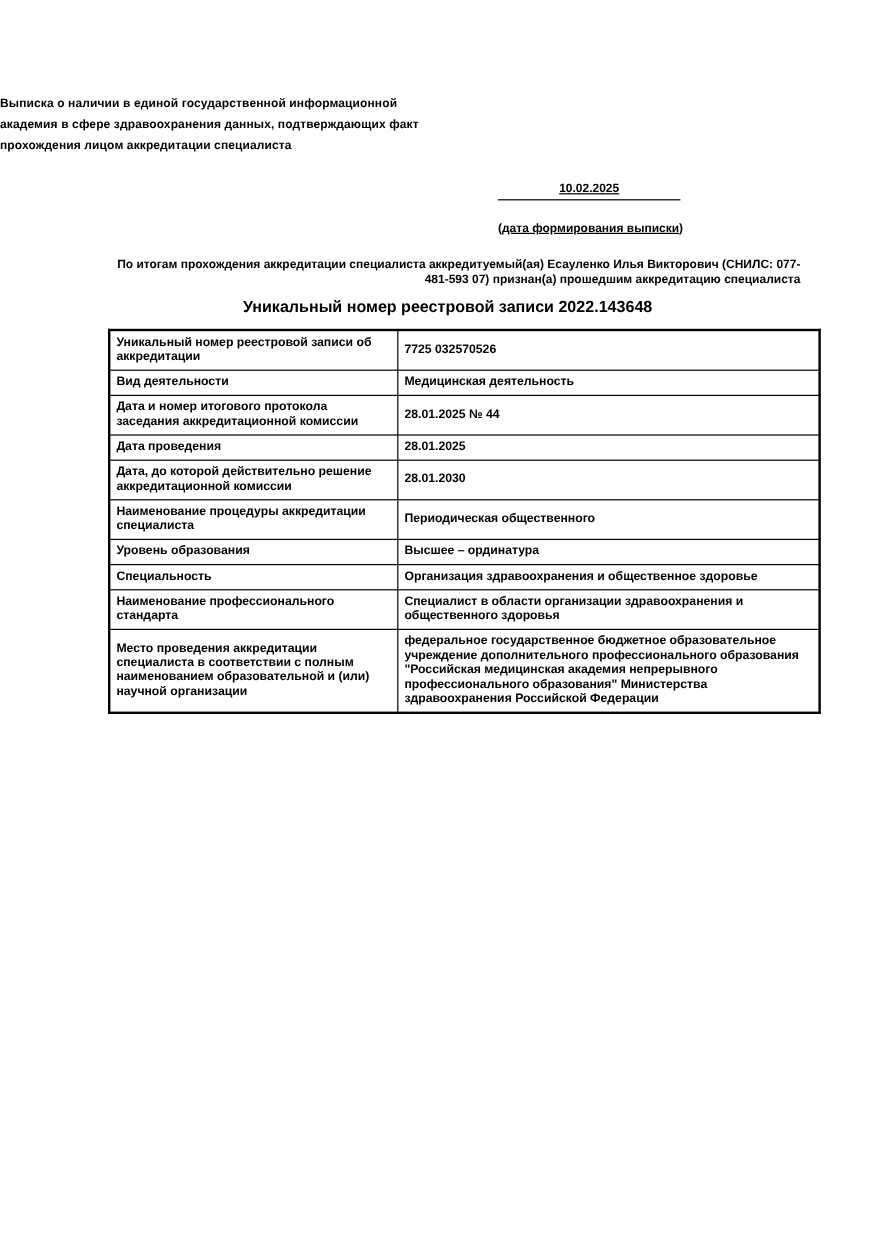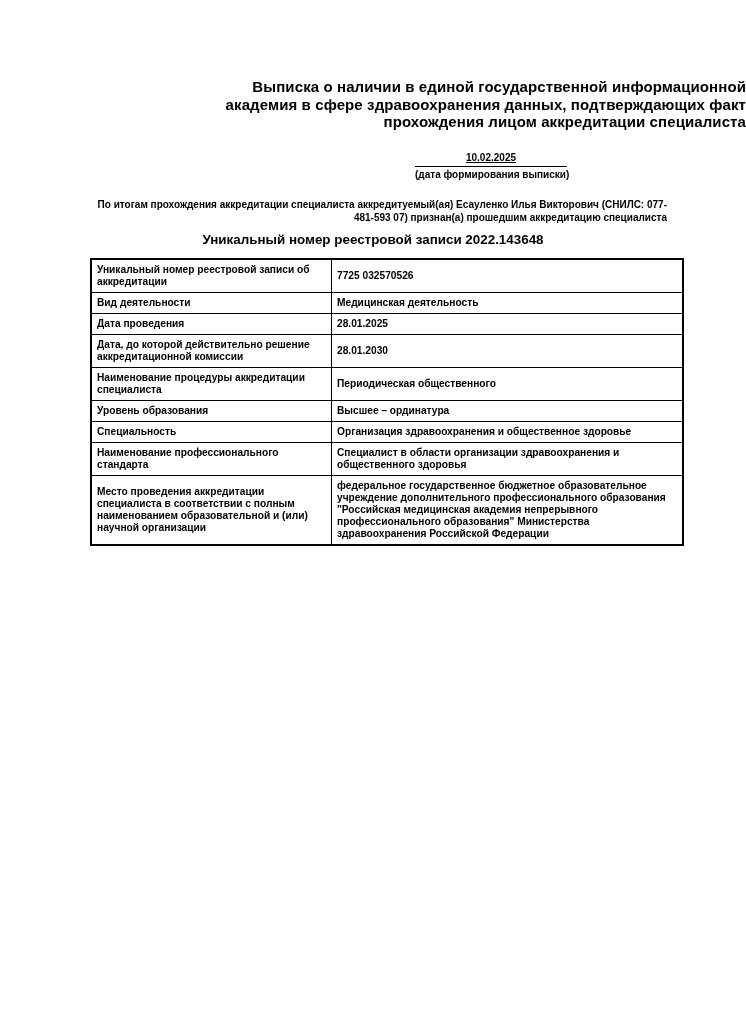--- a/index.html
+++ b/index.html
@@ -16,40 +16,41 @@
     position: relative;
     overflow: hidden;
   }
   .page {
     box-sizing: border-box;
     width: 746px;
     height: 1029px;
     padding-top: 78px;
   }
   .doc-title {
-    text-align: right;
-    font-size: 15px;
+    text-align: left;
+    font-size: 10px;
     line-height: 17.5px;
     letter-spacing: 0.1px;
   }
   .date-block {
     width: 152px;
     margin: 21px 179px 0 auto;
     text-align: center;
     font-size: 10px;
     line-height: 12px;
   }
   .date-value {
     padding-bottom: 2px;
     border-bottom: 1.5px solid #000000;
     text-decoration: underline;
   }
   .date-caption {
-    padding-top: 2px;
+    padding-top: 18px;
     white-space: nowrap;
+    text-decoration: underline;
   }
   .intro-paragraph {
     margin: 17px auto 0;
     max-width: 588px;
     text-align: right;
     font-size: 10px;
     line-height: 13px;
   }
   .section-heading {
     margin-top: 20px;
@@ -112,20 +113,24 @@
     <tbody>
       <tr>
         <td class="label-cell">Уникальный номер реестровой записи об аккредитации</td>
         <td class="value-cell">7725 032570526</td>
       </tr>
       <tr>
         <td class="label-cell">Вид деятельности</td>
         <td class="value-cell">Медицинская деятельность</td>
       </tr>
       <tr>
+        <td class="label-cell">Дата и номер итогового протокола заседания аккредитационной комиссии</td>
+        <td class="value-cell">28.01.2025 № 44</td>
+      </tr>
+      <tr>
         <td class="label-cell">Дата проведения</td>
         <td class="value-cell">28.01.2025</td>
       </tr>
       <tr>
         <td class="label-cell">Дата, до которой действительно решение аккредитационной комиссии</td>
         <td class="value-cell">28.01.2030</td>
       </tr>
       <tr>
         <td class="label-cell">Наименование процедуры аккредитации специалиста</td>
         <td class="value-cell">Периодическая общественного</td>

